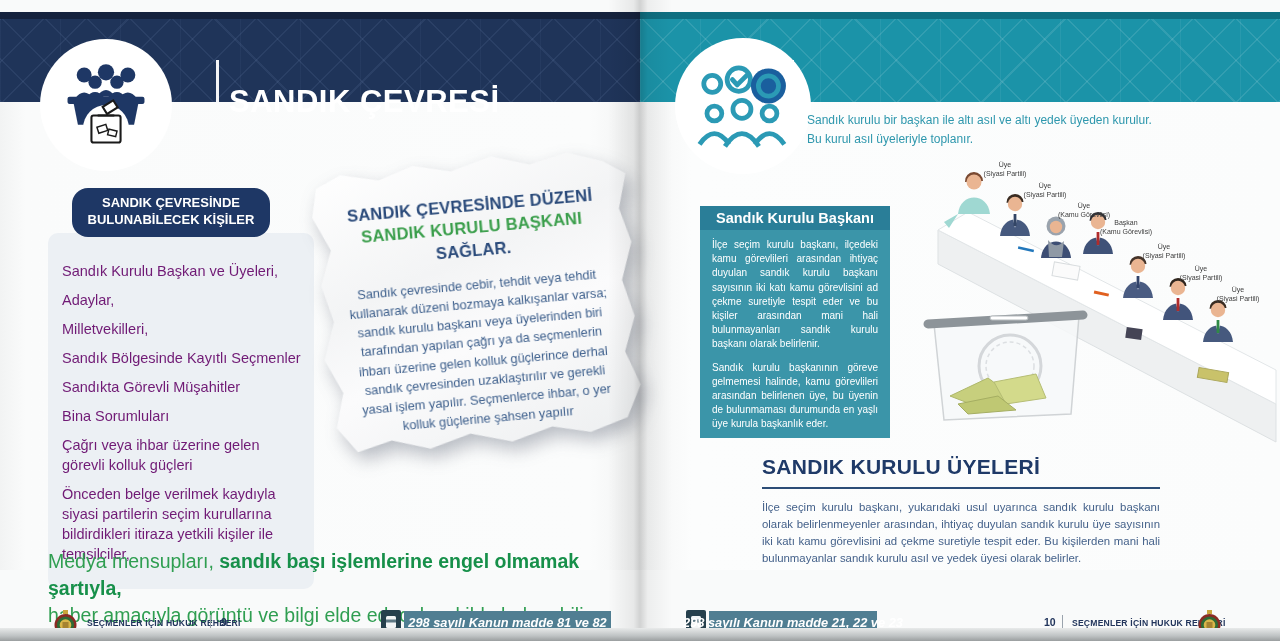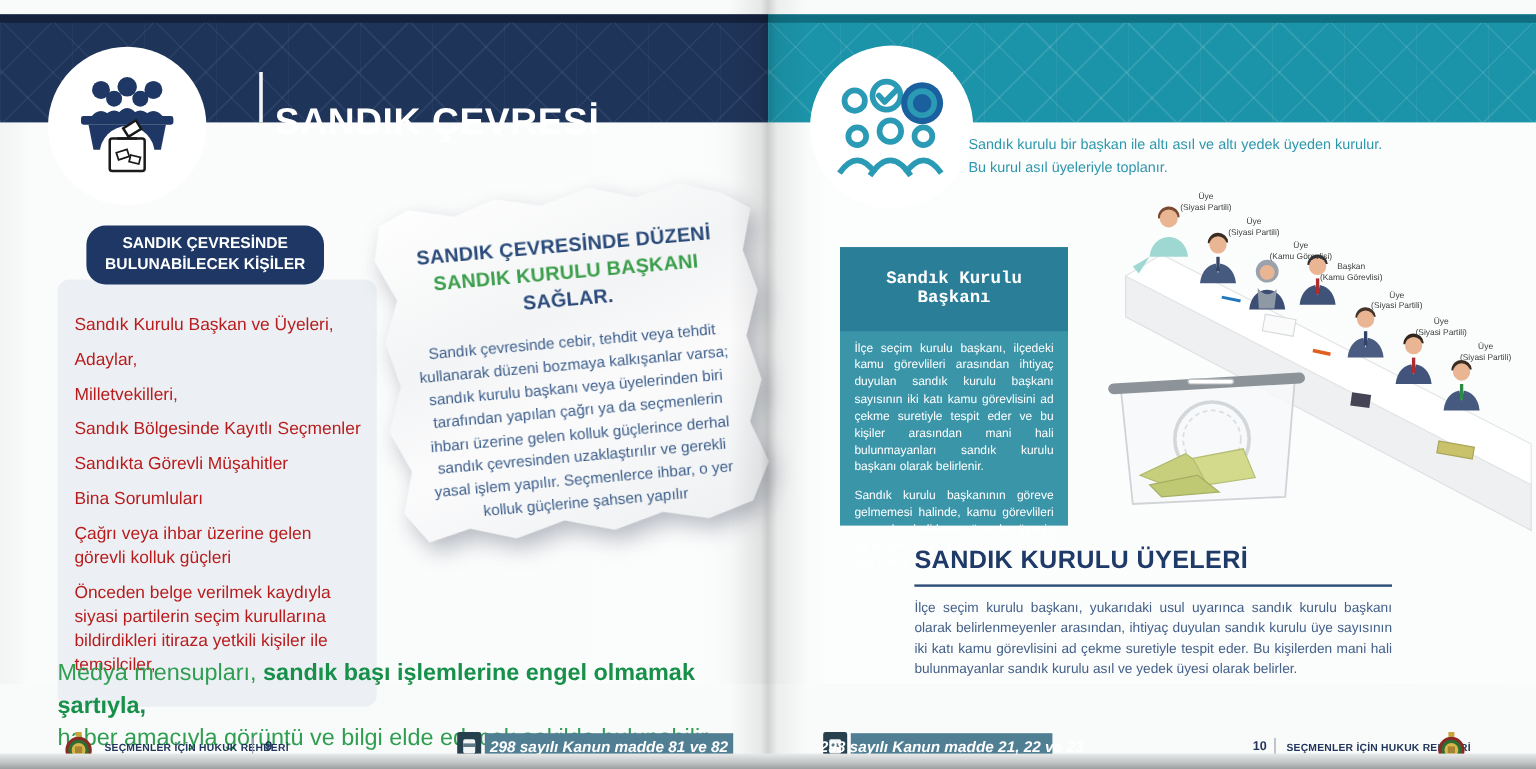--- a/index.html
+++ b/index.html
@@ -38,39 +38,39 @@
   .page-title{position:absolute;color:#fff;font-weight:800;letter-spacing:0.5px;z-index:6;white-space:nowrap;}
   .title-left{left:229px;top:51px;font-size:31px;}
   .title-right{left:163px;top:50px;font-size:32px;}
   .subtitle{position:absolute;left:167px;top:99px;color:#2e97ad;font-size:12px;line-height:1.55;z-index:6;}
 
   
   .badge{position:absolute;left:72px;top:176px;width:198px;background:#1e3765;border-radius:16px;
     padding:7px 8px 8px;text-align:center;color:#fff;font-weight:700;font-size:13px;line-height:1.3;z-index:4;}
   .panel{position:absolute;left:48px;top:221px;width:266px;min-height:308px;background:#ecf0f4;border-radius:10px;
     padding:28px 12px 16px 14px;z-index:2;}
-  .panel .item{color:#b91c1c;font-size:14.5px;line-height:1.38;margin-bottom:9px;}
+  .panel .item{color:#701a75;font-size:14.5px;line-height:1.38;margin-bottom:9px;}
 
   .torn-note{position:absolute;left:320px;top:146px;width:316px;height:286px;z-index:3;
     transform:rotate(-5deg);filter:drop-shadow(5px 9px 9px rgba(60,70,90,0.35));}
   .torn-inner{width:100%;height:100%;
     background:linear-gradient(160deg,#ffffff 0%,#f3f4f5 38%,#fbfbfc 60%,#edeff0 100%);
     clip-path:polygon(2% 6%,10% 2%,22% 5%,33% 1%,45% 4%,58% 0%,70% 4%,82% 1%,93% 5%,100% 10%,97% 22%,100% 34%,96% 47%,99% 60%,95% 72%,99% 84%,94% 95%,82% 99%,70% 96%,57% 100%,44% 96%,31% 100%,19% 96%,8% 99%,2% 90%,5% 78%,0% 66%,4% 53%,1% 40%,5% 28%,0% 16%);
     padding:36px 26px 0;text-align:center;}
   .note-h{font-weight:800;font-size:16.5px;line-height:1.35;color:#2a4a7a;letter-spacing:0.2px;}
   .note-h.green{color:#3a9e4b;}
   .note-body{margin-top:14px;font-size:12.8px;font-weight:500;line-height:1.5;color:#3d5f8c;}
 
   .media-note{position:absolute;left:48px;top:536px;width:585px;z-index:2;
     color:#2f9e51;font-size:19.5px;line-height:1.38;}
   .media-note strong{color:#17904a;font-weight:700;}
 
   
   .chairman-box{position:absolute;left:60px;top:194px;width:190px;height:232px;background:#3b95a9;z-index:2;}
-  .chairman-head{background:#2a7e98;padding:19px 12px;color:#fff;font-weight:700;font-size:14.5px;text-align:center;font-family:Liberation Mono, monospace;}
+  .chairman-head{background:#2a7e98;padding:4px 12px;color:#fff;font-weight:700;font-size:14.5px;text-align:center;}
   .chairman-body{padding:8px 12px;color:#fff;font-size:10px;line-height:1.42;text-align:justify;}
   .chairman-body p{margin:0 0 9px;}
 
   .illustration{position:absolute;left:258px;top:140px;width:380px;height:302px;z-index:1;}
   .illustration svg{position:absolute;left:0;top:0;}
   .fig-label{position:absolute;width:84px;margin-left:-42px;text-align:center;color:#3d3d3d;
     font-size:7px;line-height:1.3;z-index:2;}
 
   .members{position:absolute;left:122px;top:443px;width:398px;z-index:2;}
   .members-h{color:#1f3a68;font-weight:800;font-size:21px;letter-spacing:0.3px;}

